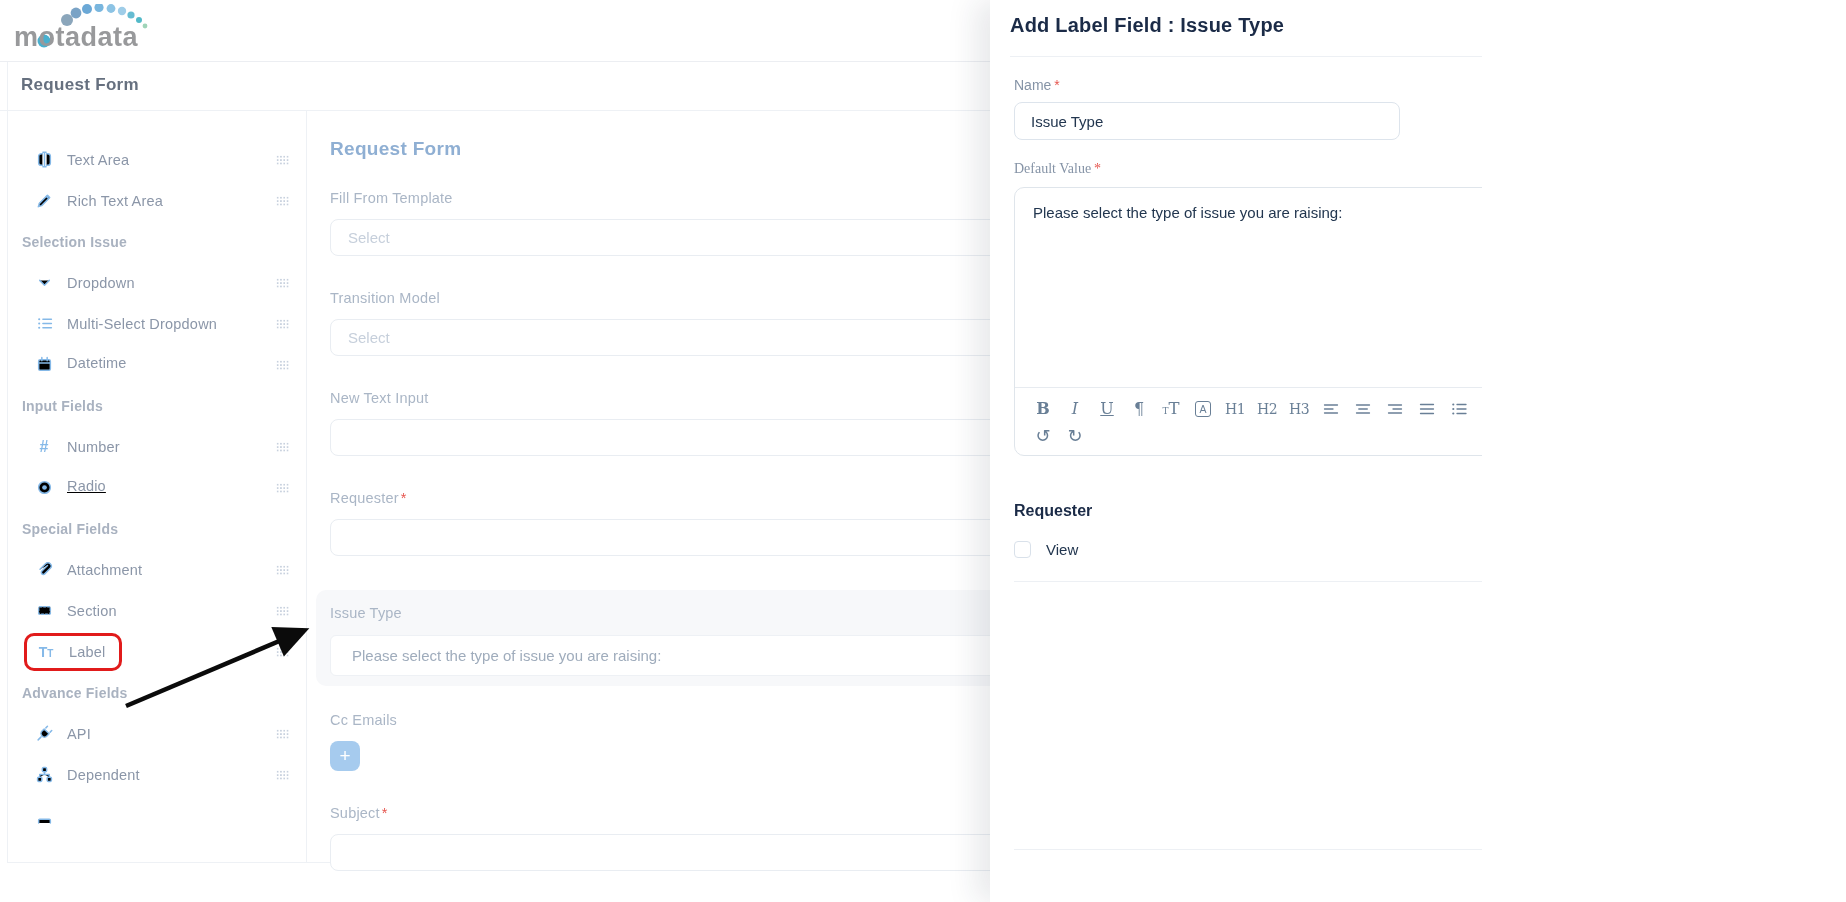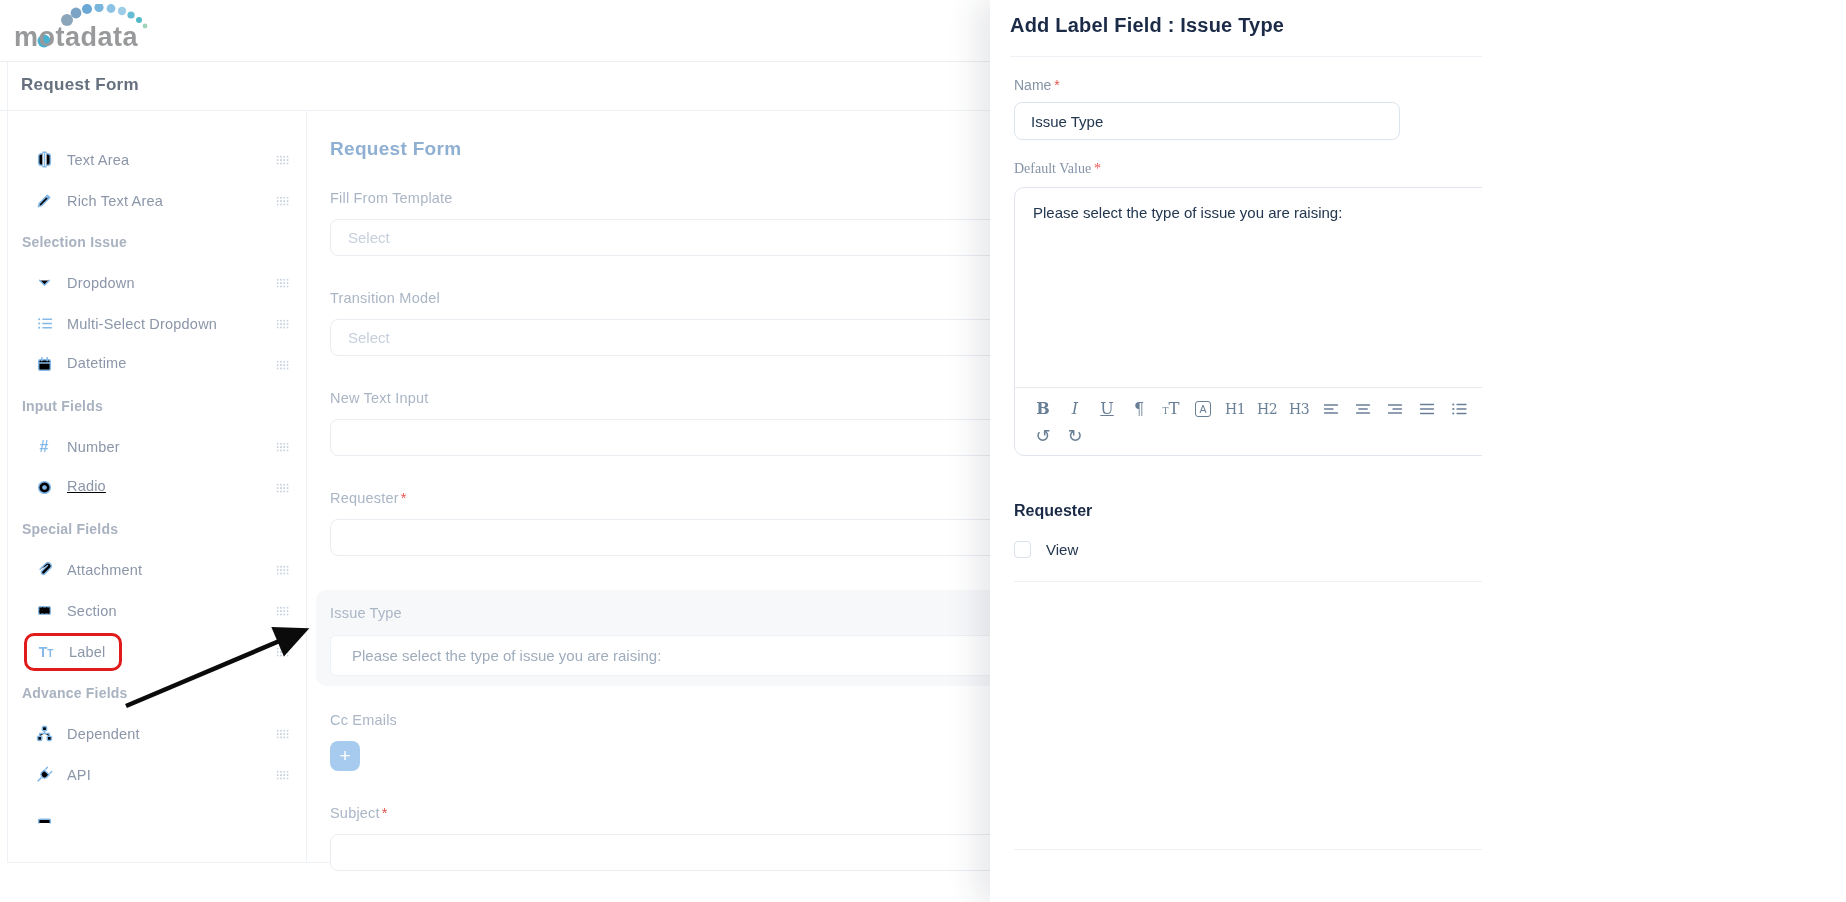--- a/index.html
+++ b/index.html
@@ -220,38 +220,38 @@
           </span>
           <span class="slab">Label</span>
         </span>
         <span class="dots"></span>
       </div>
       <div class="sheading">Advance Fields</div>
       <div class="srow">
         <span style="display: flex; align-items: center;">
           <span class="sic">
             <svg viewBox="0 0 16 16">
+              <path d="M5.7 5.7l2-2 4.6 4.6-2 2a3.25 3.25 0 01-4.6-4.6zM4.6 11.4L2 14M10.8 1.2L9.3 2.7M14.8 5.2l-1.5 1.5"></path>
+            </svg>
+          </span>
+          <span class="slab">API</span>
+        </span>
+        <span class="dots"></span>
+      </div>
+      <div class="srow">
+        <span style="display: flex; align-items: center;">
+          <span class="sic">
+            <svg viewBox="0 0 16 16">
               <rect x="6" y="1.5" width="4" height="4" rx="1"></rect>
               <rect x="1.5" y="10.5" width="4" height="4" rx="1"></rect>
               <rect x="10.5" y="10.5" width="4" height="4" rx="1"></rect>
               <path d="M8 5.5V8M8 8H3.5v2.5M8 8h4.5v2.5"></path>
             </svg>
           </span>
           <span class="slab">Dependent</span>
-        </span>
-        <span class="dots"></span>
-      </div>
-      <div class="srow">
-        <span style="display: flex; align-items: center;">
-          <span class="sic">
-            <svg viewBox="0 0 16 16">
-              <path d="M5.7 5.7l2-2 4.6 4.6-2 2a3.25 3.25 0 01-4.6-4.6zM4.6 11.4L2 14M10.8 1.2L9.3 2.7M14.8 5.2l-1.5 1.5"></path>
-            </svg>
-          </span>
-          <span class="slab">API</span>
         </span>
         <span class="dots"></span>
       </div>
       <div class="srow">
         <span style="display: flex; align-items: center;">
           <span class="sic">
             <svg viewBox="0 0 16 16">
               <path d="M2.5 15v-2.5a1 1 0 011-1h9a1 1 0 011 1V15"></path>
             </svg>
           </span>

